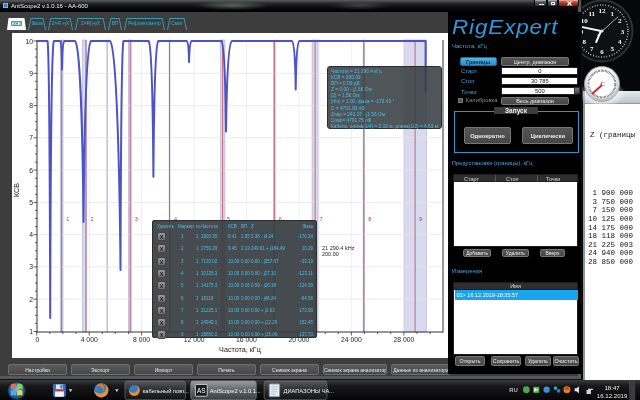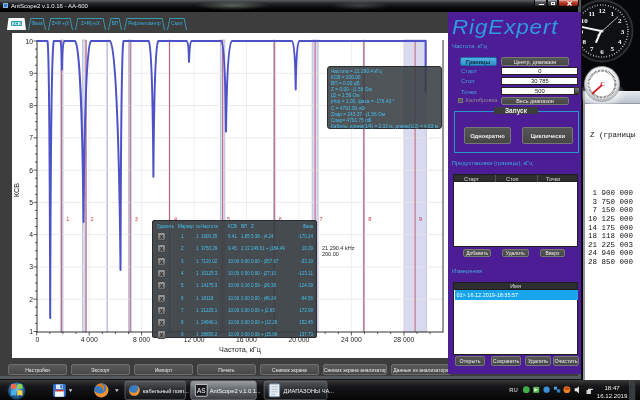--- a/index.html
+++ b/index.html
@@ -68,21 +68,21 @@
     background:linear-gradient(#9a9a9a,#6e6e6e); border:1px solid #444; border-radius:2px;
     color:#222; font-size:5.5px; font-weight:bold; text-align:center; line-height:8px; }
   .c1{left:25px;} .c2{left:43px;} .c3{left:48px;} .c4{left:75px;} .c5{left:88px;} .c6{left:98px;} .c7{right:3px;}
 
   
   .bbtn { position:absolute; top:364px; height:11px; width:59px;
     background:linear-gradient(#5a5a5a,#484848); border:1px solid #6e6e6e; border-radius:2px;
     color:#e8e8e8; font-size:5px; text-align:center; line-height:10px; white-space:nowrap; overflow:hidden; }
 
   
-  #panel { left:448px; top:12px; width:133px; height:362px; background:#4c1d95; }
+  #panel { left:448px; top:12px; width:133px; height:362px; background:#000000; }
   .blue { color:#3fa9e0; }
   .pbtn { position:absolute; background:linear-gradient(#555,#464646); border:1px solid #777;
     border-radius:2px; color:#eee; text-align:center; }
   .pinput { position:absolute; left:53.4px; width:77px; height:8px; background:#fff; border:1px solid #222;
     color:#111; font-size:5.8px; text-align:center; line-height:6px; }
 </style>
 </head>
 <body>
 <div id="desktop" class="abs"></div>
 

